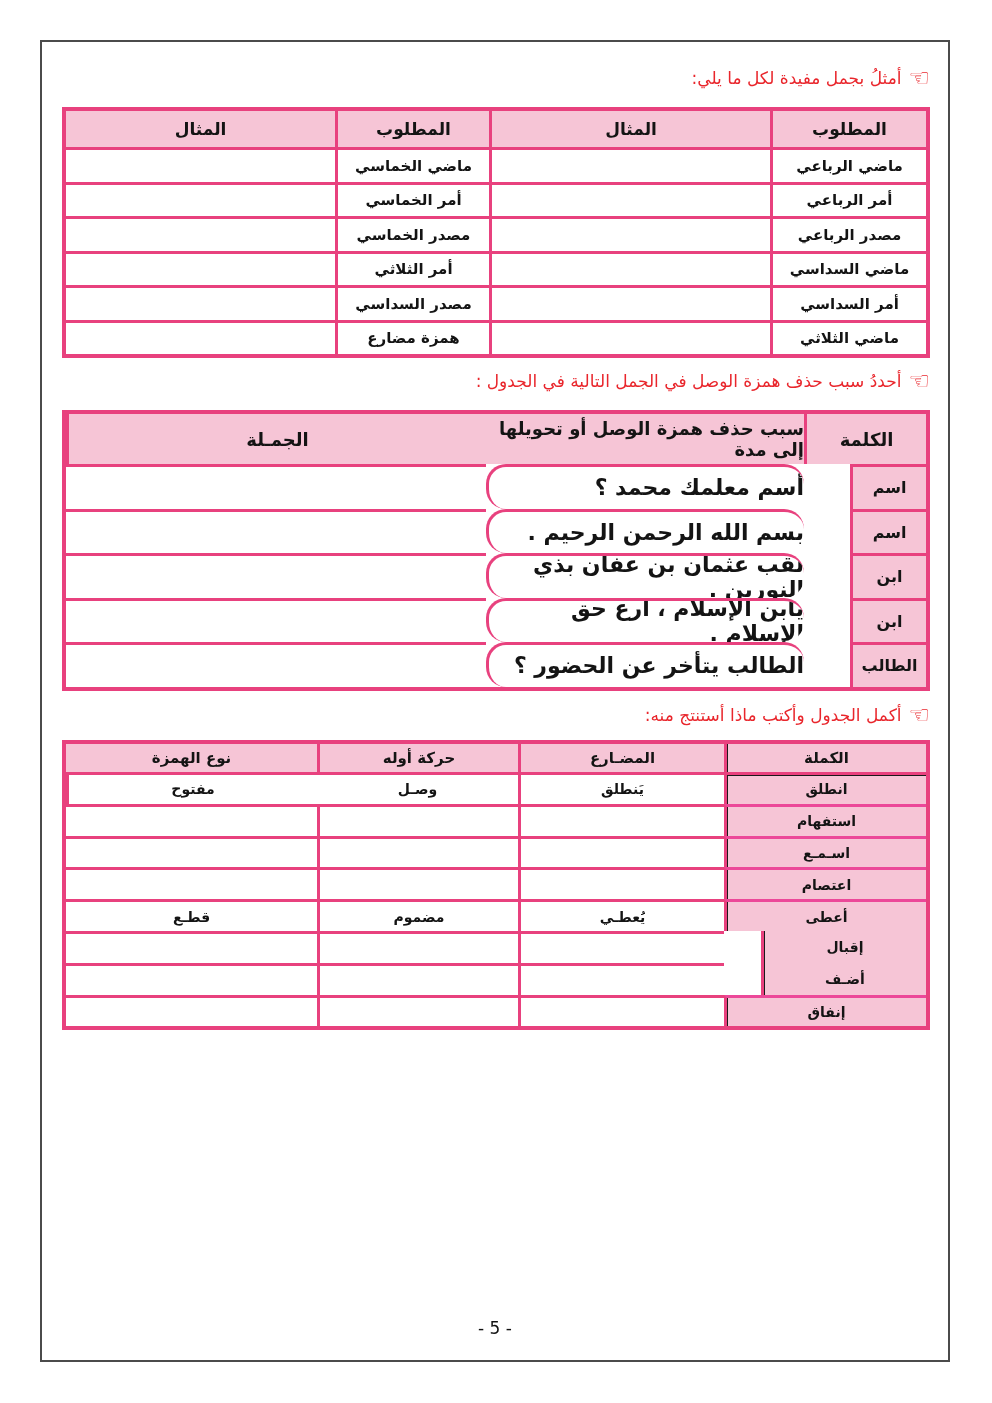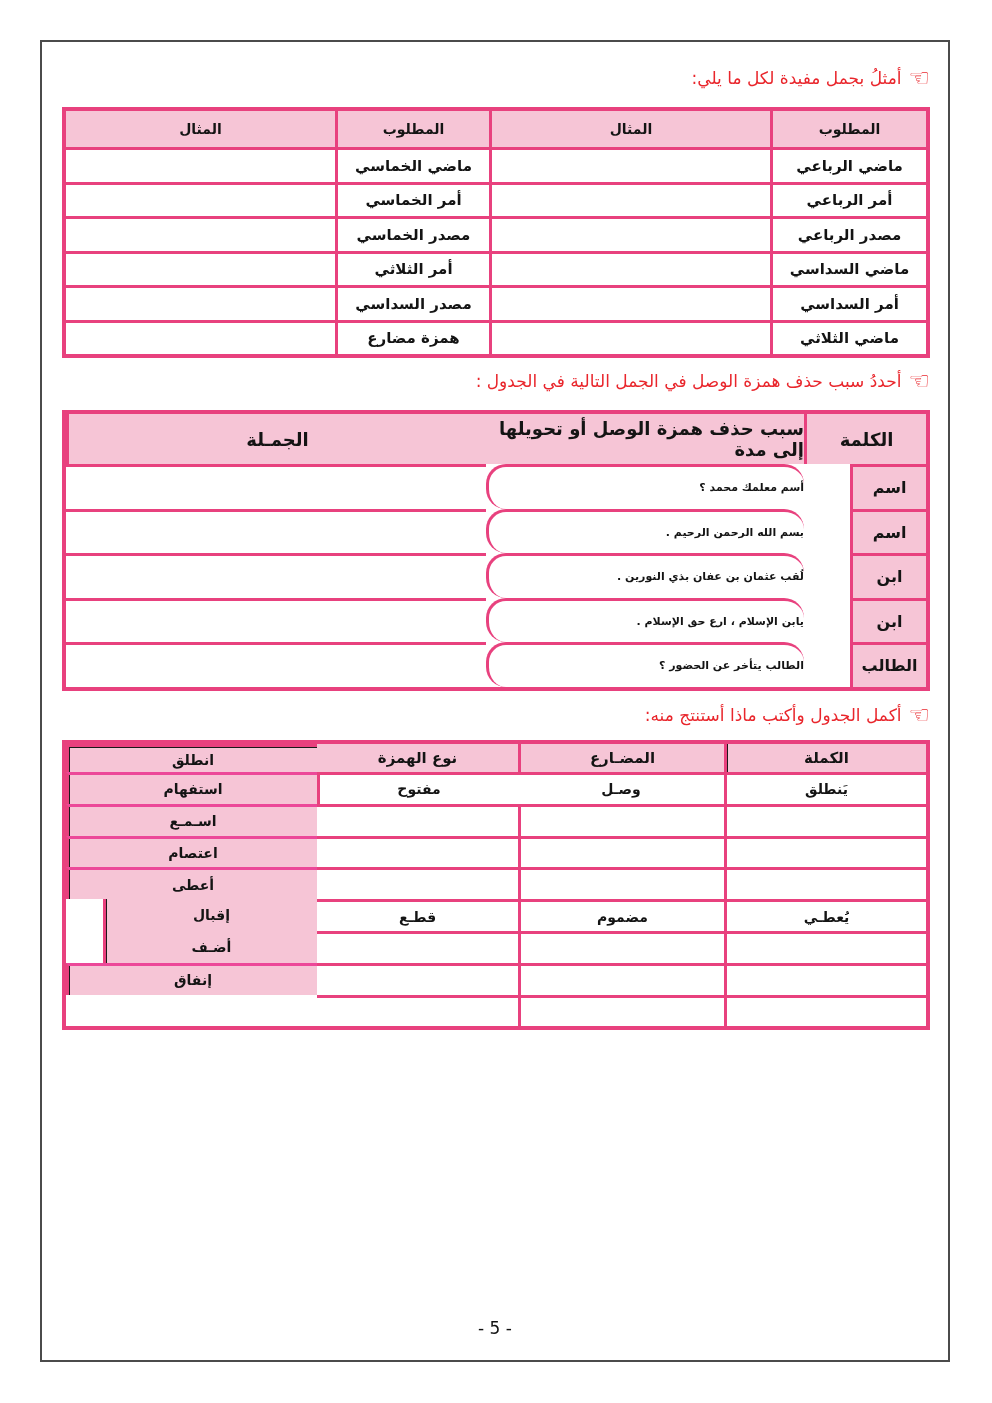--- a/index.html
+++ b/index.html
@@ -15,30 +15,30 @@
 
   .hdg{position:absolute;right:18px;direction:rtl;color:var(--rd);font-size:17px;
        white-space:nowrap;display:flex;align-items:center;gap:7px;}
   .hdg .picon{font-size:24px;line-height:1;color:var(--rd);}
 
   .tbl{position:absolute;left:20px;display:grid;direction:rtl;border:4px solid var(--pk);background:#fff;}
   .c{border-left:3px solid var(--pk);border-top:3px solid var(--pk);
      display:flex;align-items:center;justify-content:center;
      font-weight:700;color:var(--ink);font-size:15px;overflow:hidden;}
   .c.vl{border-left:none;}
-  .c.hd{border-top:none;background:var(--pf);font-size:14px;}
+  .c.hd{border-top:none;background:var(--pf);font-size:17px;}
 
   
   #t1{top:65px;grid-template-columns:156px 281px 154px 269px;grid-template-rows:36px repeat(6,34.5px);}
 
   
   #t2{top:368px;grid-template-columns:122px 318px 420px;grid-template-rows:50px repeat(5,44.5px);}
   #t2 .hd{font-size:18px;}
   .wcol{background:var(--pf);font-size:16px;margin-left:46px;}
-  .sent{justify-content:flex-start;padding:0 0;font-size:11px;border-radius:20px;}
+  .sent{justify-content:flex-start;padding:0 0;font-size:22px;border-radius:20px;}
 
   
   #t3{top:698px;grid-template-columns:202px 206px 201px 251px;grid-template-rows:28px repeat(8,31.8px);}
   #t3 .c{font-size:14px;}
   #t3 .hd{font-size:15px;}
   .k{background:var(--pf);box-shadow:inset 1px 0 0 #1a1a1a;}
   .ktp{box-shadow:inset 1px 0 0 #1a1a1a, inset 0 1px 0 #1a1a1a;}
   .kt1{border-top:3px solid #ec4899;}
   .kt0{border-top:none;margin-left:37px;}
 
@@ -125,20 +125,21 @@
     </div>
 
     <div class="hdg" style="top:661px;">
       <span class="picon">☜</span>
       <span>أكمل الجدول وأكتب ماذا أستنتج منه:</span>
     </div>
 
     <div class="tbl" id="t3">
       <div class="c hd k">الكملة</div>
       <div class="c hd">المضـارع</div>
+      <div class="c hd">حركة أوله</div>
       <div class="c hd vl">نوع الهمزة</div>
 
       <div class="c k ktp">انطلق</div>
       <div class="c">يَنطلق</div>
       <div class="c vl">وصـل</div>
       <div class="c">مفتوح</div>
 
       <div class="c k kt1">استفهام</div>
       <div class="c"></div>
       <div class="c"></div>

